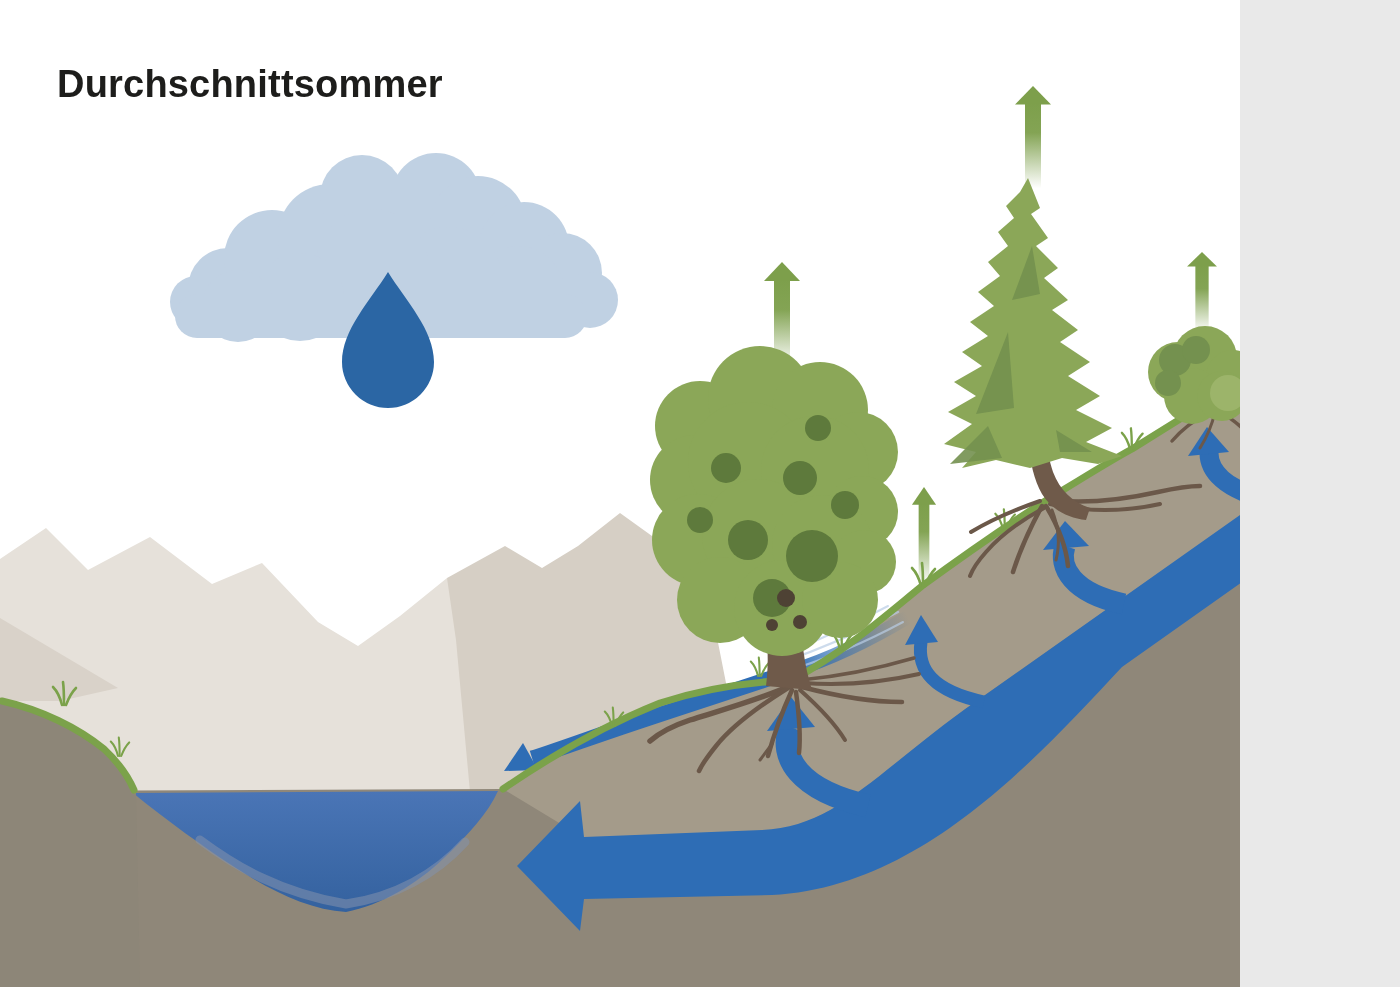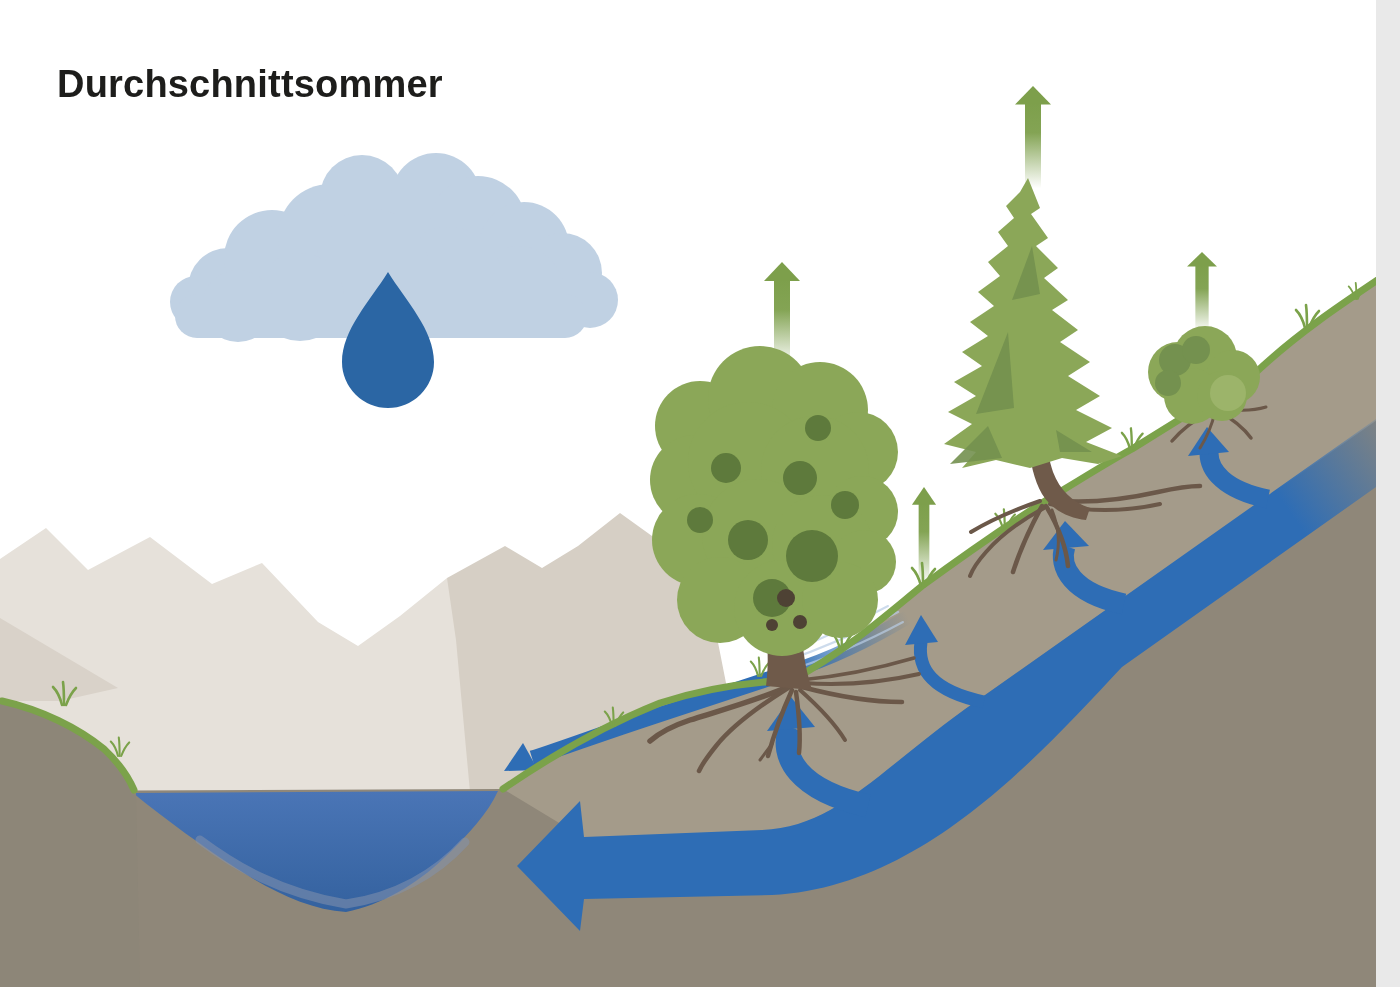--- a/index.html
+++ b/index.html
@@ -1,16 +1,16 @@
 <!DOCTYPE html>
 <html><head>
 <meta charset="utf-8">
 <style>
   html,body{margin:0;padding:0;background:#e9e9e9;}
-  .stage{position:relative;width:1376px;height:987px;background:#ec4899;overflow:hidden;
+  .stage{position:relative;width:1240px;height:987px;background:#ec4899;overflow:hidden;
          font-family:"Liberation Sans", sans-serif;}
   .stage svg{position:absolute;left:0;top:0;display:block;}
   .page-title{position:absolute;left:57px;top:63px;font-size:38px;font-weight:700;
               letter-spacing:.2px;color:#1d1d1b;white-space:nowrap;}
 </style>
 </head>
 <body>
 
 <div class="stage">
 

